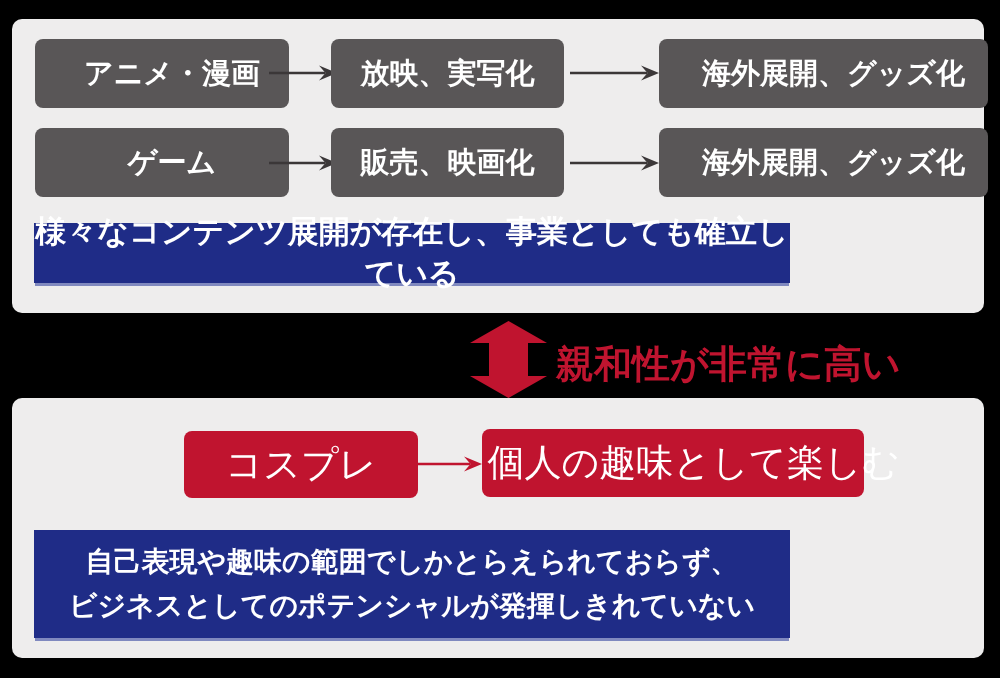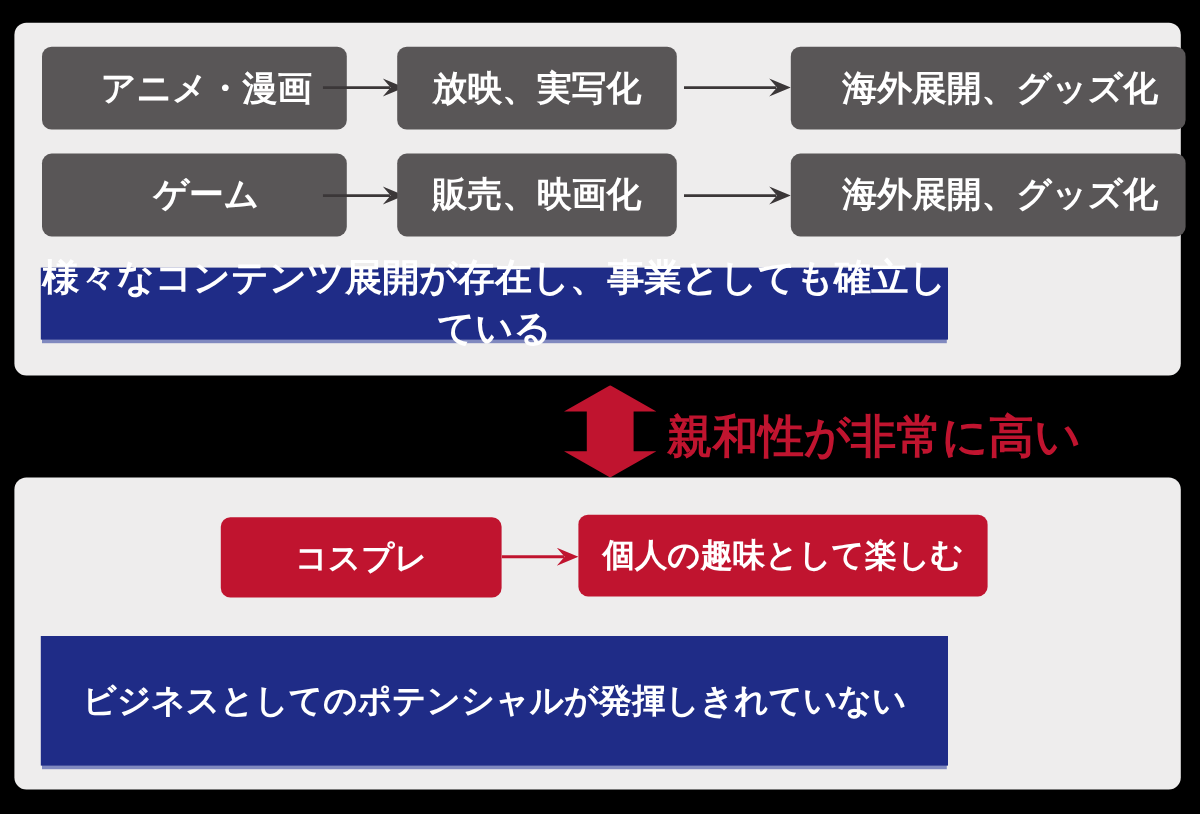--- a/index.html
+++ b/index.html
@@ -60,25 +60,25 @@
     color: var(--accent-red, #C0142F);
     font-size: 38px; font-weight: 700; white-space: nowrap;
   }
 
   .rbox {
     position: absolute;
     background: var(--accent-red, #C0142F);
     border-radius: 8px;
     display: flex; align-items: center; justify-content: center;
     color: var(--text-white, #fff);
-    font-size: 27px; font-weight: 700;
+    font-size: 37px; font-weight: 400;
     white-space: nowrap;
   }
   .rbox.cosplay { left: 172px; top: 33px; width: 234px; height: 67px; }
-  .rbox.hobby   { left: 470px; top: 31px; width: 341px; height: 68px; }
+  .rbox.hobby   { left: 470px; top: 31px; width: 341px; height: 68px; padding-left: 41px; }
   .a3 { left: 406px; top: 56px; width: 64px; }
 </style>
 </head>
 <body>
 
 <div class="page">
 
   <section class="panel top">
 
     <div class="gbox col1 row1">
@@ -134,17 +134,18 @@
     </div>
     <svg class="harrow a3" viewBox="0 0 64 20">
       <line x1="0" y1="10" x2="52" y2="10" stroke-width="2.4" stroke="#C0142F"></line>
       <polygon points="46,2.5 64,10 46,17.5 52.5,10" fill="#C0142F"></polygon>
     </svg>
     <div class="rbox hobby">
       <span>個人の趣味として楽しむ</span>
     </div>
 
     <div class="banner bottom-banner">
+      <span>自己表現や趣味の範囲でしかとらえられておらず、</span>
       <span>ビジネスとしてのポテンシャルが発揮しきれていない</span>
     </div>
   </section>
 
 </div>
 
 </body></html>

